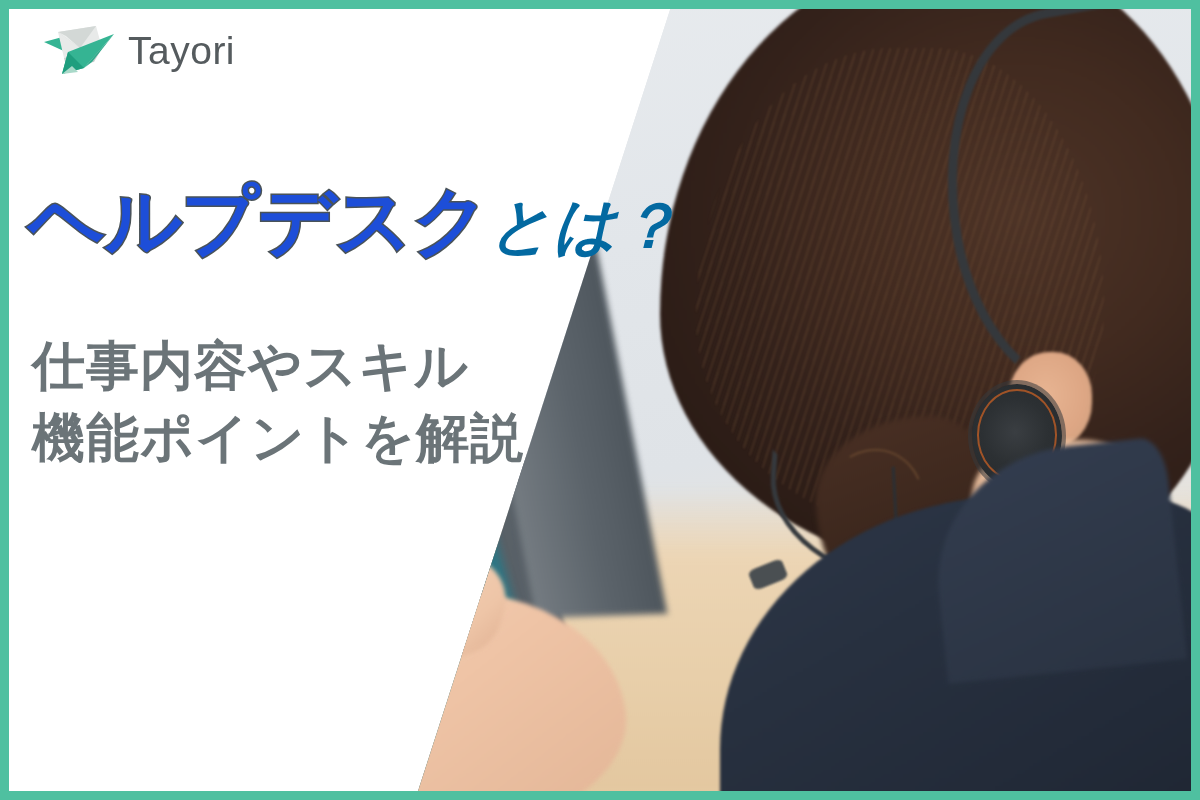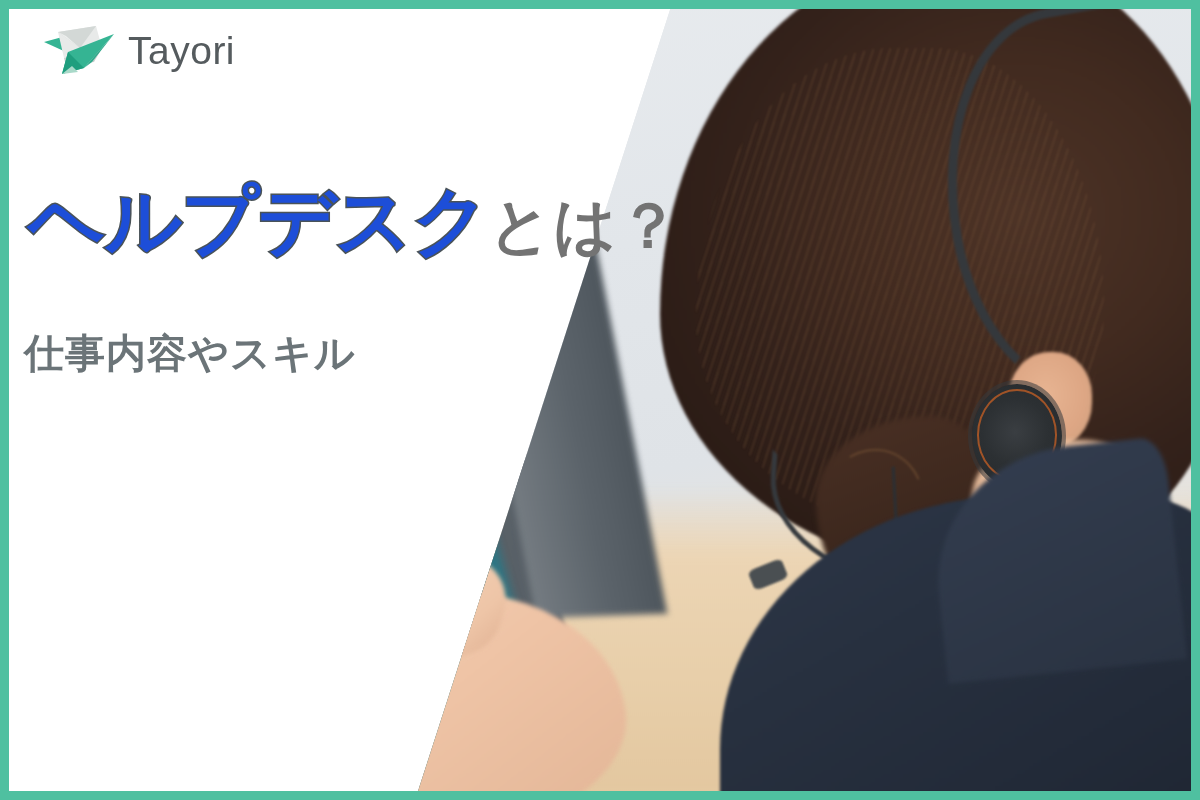--- a/index.html
+++ b/index.html
@@ -310,29 +310,28 @@
   }
   .hl-plain{
     color:#555d62;
     font-size:62px;
     letter-spacing:1px;
   }
 
   
   .subhead{
     position:absolute;
-    left:24px; top:330px;
+    left:32px; top:330px;
     width:660px;
-    font-size:40px;
+    font-size:53px;
     font-weight:bold;
     line-height:1.36;
     color:#6B7478;
     letter-spacing:1px;
     white-space:nowrap;
-    font-family:Liberation Mono, monospace;
   }
   .subhead .line{ display:block; }
 </style>
 </head>
 <body>
 
 <div class="banner">
 
   <div class="photo-panel">
     <div class="photo-bg"></div>
@@ -391,24 +390,25 @@
         <polygon points="24,30 40,46 18,52" fill="#1F9E7E"></polygon>
 
         <polygon points="40,46 70,12 48,40" fill="#2FA98B"></polygon>
 
         <polygon points="18,52 28,44 34,50" fill="#A9D9C9"></polygon>
       </svg>
       <span class="logo-word" style="color: rgb(85, 91, 94);">Tayori</span>
     </div>
 
     <h1 class="headline">
-      <span class="hl-accent" style="color: #1d4ed8; -webkit-text-stroke: 3px rgb(74, 83, 88);">ヘルプデスク</span><span class="hl-plain" style="color: #737373;">とは？</span>
+      <span class="hl-accent" style="color: #1d4ed8; -webkit-text-stroke: 3px rgb(74, 83, 88);">ヘルプデスク</span><span class="hl-plain" style="color: #0369a1; font-style: italic;">とは？</span>
     </h1>
 
     <h2 class="subhead" style="color: rgb(107, 116, 120);">
       <span class="line">仕事内容やスキル</span>
+      <span class="line">機能ポイントを解説</span>
     </h2>
 
   </div>
 
   <div class="frame-border" style="border-color: rgb(79, 192, 160); border-width: 9px;"></div>
 
 </div>
 
 </body></html>

